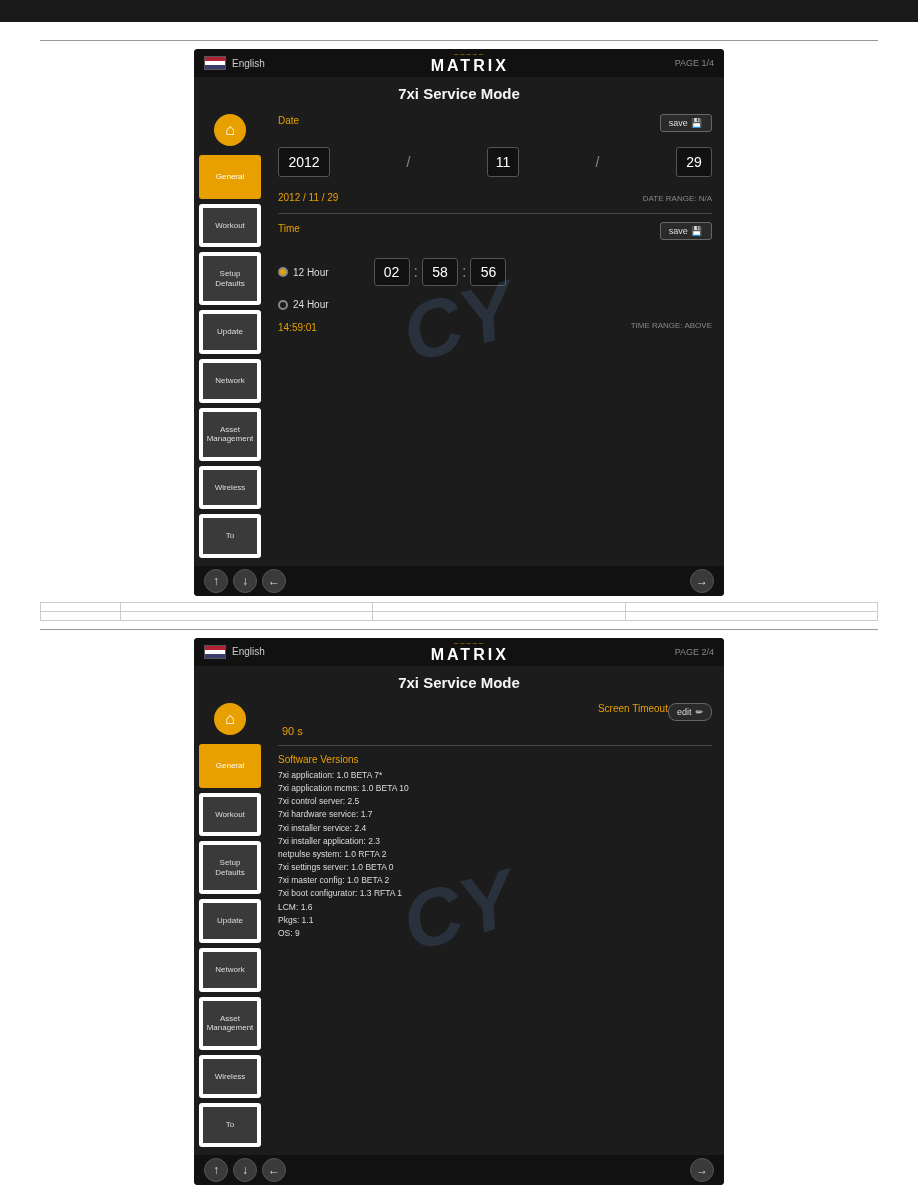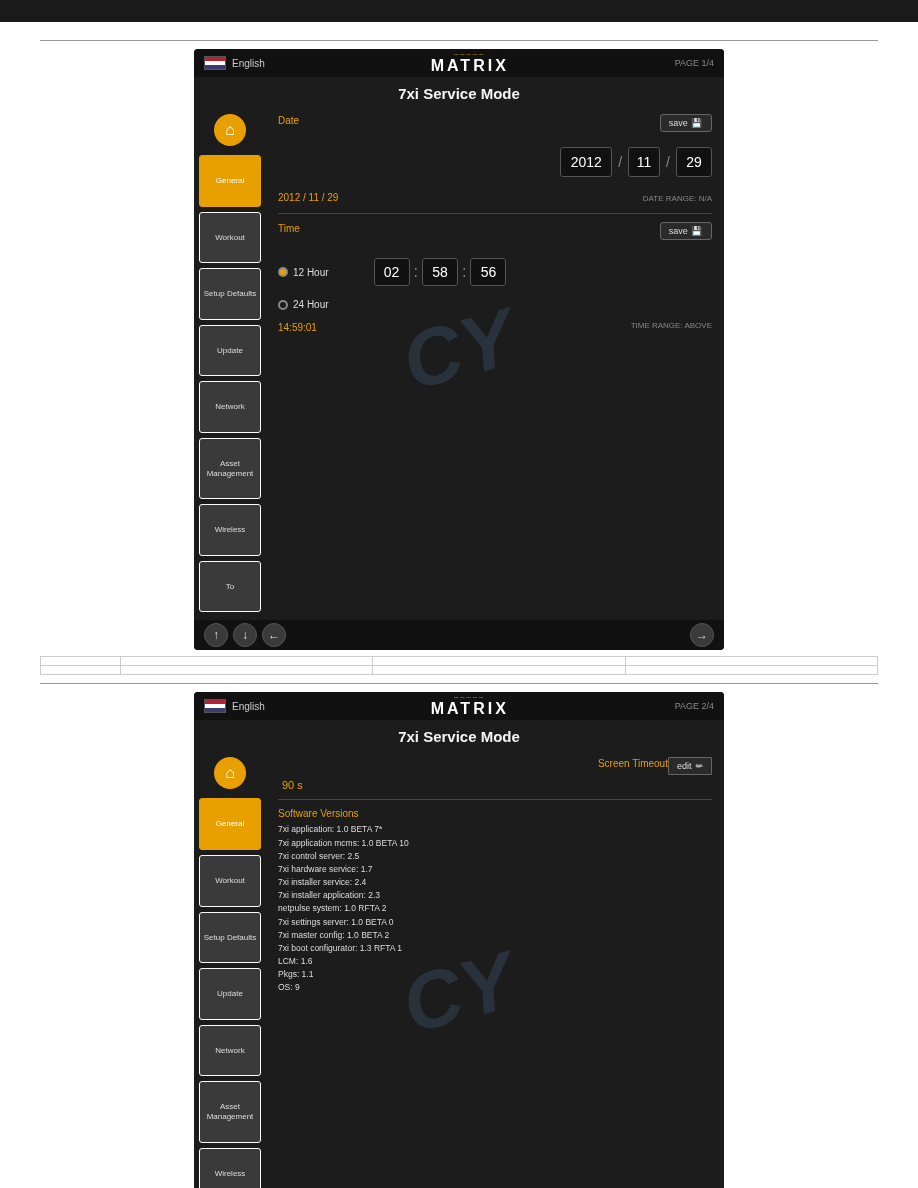--- a/index.html
+++ b/index.html
@@ -130,25 +130,25 @@
       content: '⌂';
       color: #fff;
       font-size: 16px;
     }
 
     .sidebar-btn {
       background: #3a3a3a;
       color: #ddd;
       font-size: 8px;
       text-align: center;
-      padding: 20px 2px;
+      padding: 13px 2px;
       border-radius: 3px;
       cursor: pointer;
       line-height: 1.2;
-      border: 1px solid #ffffff;
+      border: 4px solid #ffffff;
     }
 
     .sidebar-btn.active {
       background: #e8a000;
       color: #fff;
       border-color: #e8a000;
     }
 
     
     .main-content {
@@ -187,21 +187,21 @@
       display: flex;
       justify-content: space-between;
       align-items: center;
       margin-bottom: 10px;
     }
 
     
     .date-inputs {
       display: flex;
       align-items: center;
-      justify-content: flex-end;
+      justify-content: space-between;
       gap: 6px;
       margin: 15px 0;
     }
 
     .date-field {
       background: #111;
       border: 1px solid #555;
       color: #fff;
       font-size: 14px;
       text-align: center;
@@ -377,21 +377,21 @@
       font-size: 8.5px;
       line-height: 1.55;
     }
 
     .edit-btn {
       background: #2a2a2a;
       border: 1px solid #666;
       color: #ddd;
       font-size: 9px;
       padding: 3px 8px;
-      border-radius: 1px;
+      border-radius: 8px;
       cursor: pointer;
       display: inline-flex;
       align-items: center;
       gap: 4px;
     }
 
     .edit-btn::after {
       content: '✏';
       font-size: 9px;
     }

